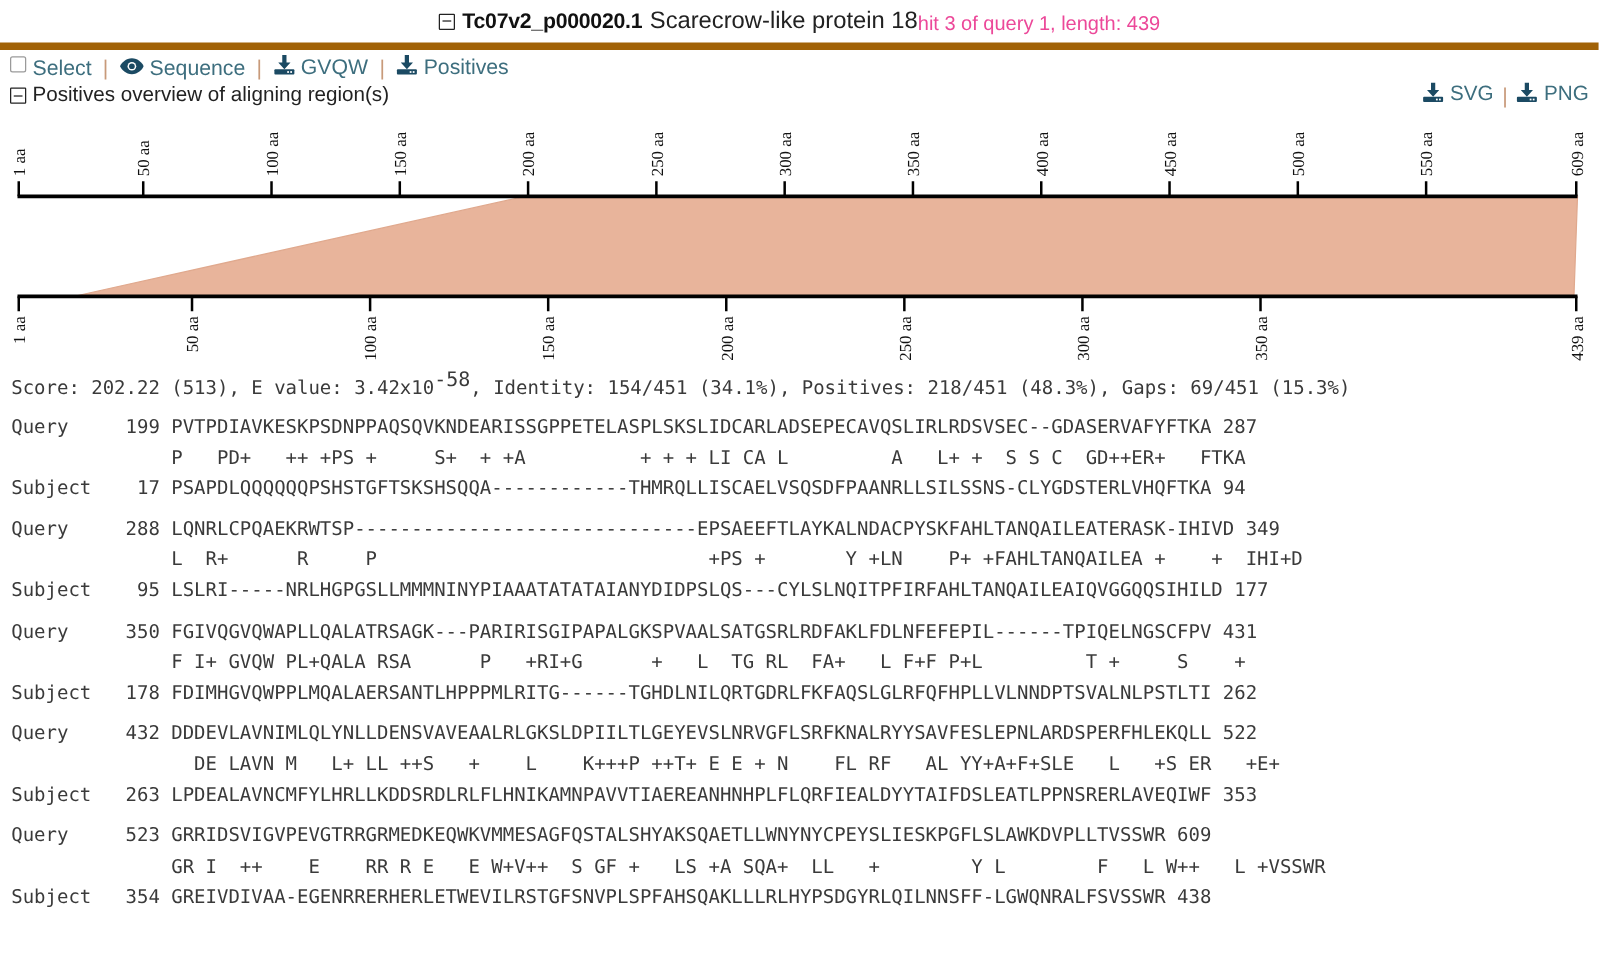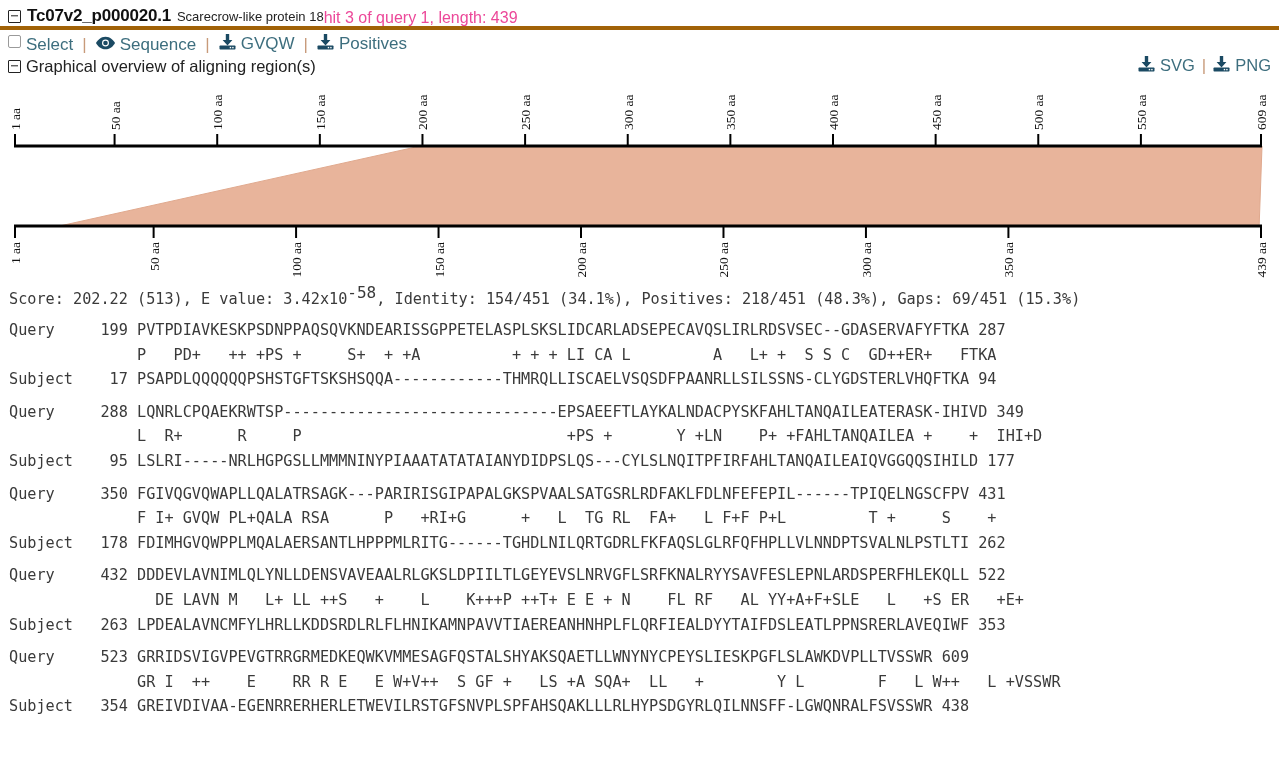--- a/index.html
+++ b/index.html
@@ -13,25 +13,25 @@
     font-family: "Liberation Sans", sans-serif;
     color: #222222;
     overflow: hidden;
     position: relative;
   }
 
   
   .hit-header {
     display: flex;
     align-items: baseline;
-    justify-content: flex-start;
+    justify-content: center;
     padding: 6px 8px 5px 8px;
-    border-bottom: 4px solid #a16207;
+    border-bottom: 6px solid #a16207;
     box-sizing: border-box;
-    height: 30px;
+    height: 40px;
   }
   .hit-header-left {
     display: flex;
     align-items: center;
     gap: 6px;
     font-size: 17px;
   }
   .collapse-box {
     display: inline-block;
     width: 13px;
@@ -53,21 +53,21 @@
     background: #222;
     transform: translateY(-50%);
   }
   .hit-id {
     font-weight: bold;
     font-size: 17px;
     color: #111;
     letter-spacing: -0.2px;
   }
   .hit-desc {
-    font-size: 13px;
+    font-size: 19px;
     color: #222;
   }
   .hit-meta {
     font-size: 16px;
     color: #ec4899;
     white-space: nowrap;
   }
 
   
   .action-bar {
@@ -205,21 +205,21 @@
         <rect x="14" y="13.7" width="1.5" height="1.5" fill="#ffffff"></rect>
       </svg>
     </span>
     <span>Positives</span>
   </span>
 </div>
 
 <div class="overview-row">
   <div class="overview-left">
     <span class="collapse-box"></span>
-    <span>Graphical overview of aligning region(s)</span>
+    <span>Positives overview of aligning region(s)</span>
   </div>
   <div class="overview-right">
     <span class="action-item">
       <span class="icon-svg">
         <svg width="17" height="16" viewBox="0 0 18 17">
           <path d="M7.2 0h3.6v6.3h3.4L9 12.2 3.8 6.3h3.4z" fill="#1b4a63"></path>
           <rect x="0.5" y="12.2" width="17" height="4.3" rx="0.8" fill="#1b4a63"></rect>
           <rect x="11.4" y="13.7" width="1.5" height="1.5" fill="#ffffff"></rect>
           <rect x="14" y="13.7" width="1.5" height="1.5" fill="#ffffff"></rect>
         </svg>

